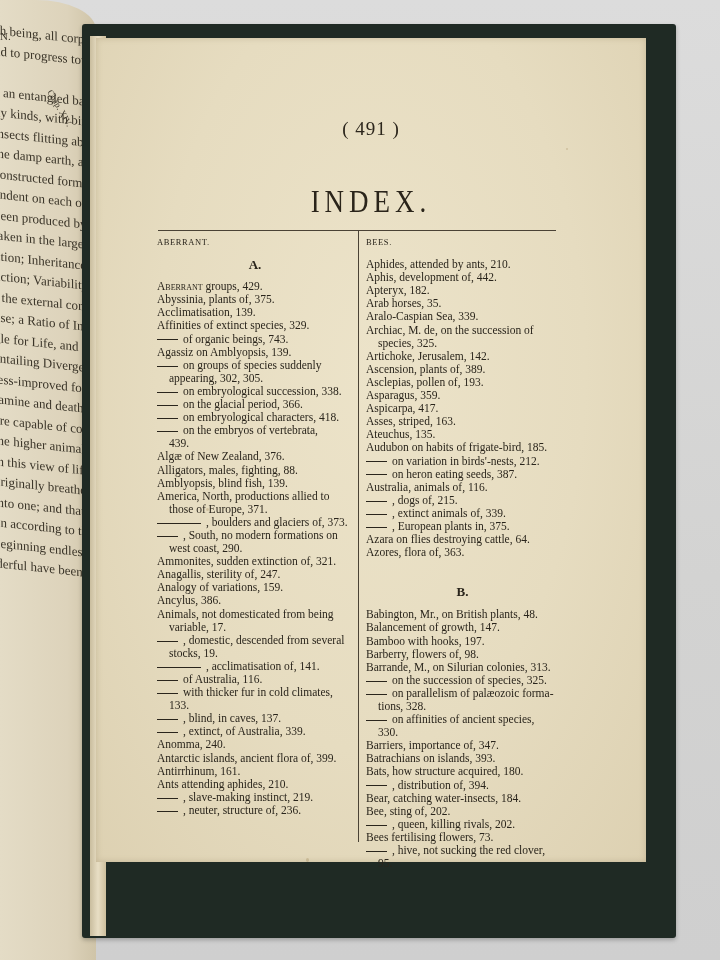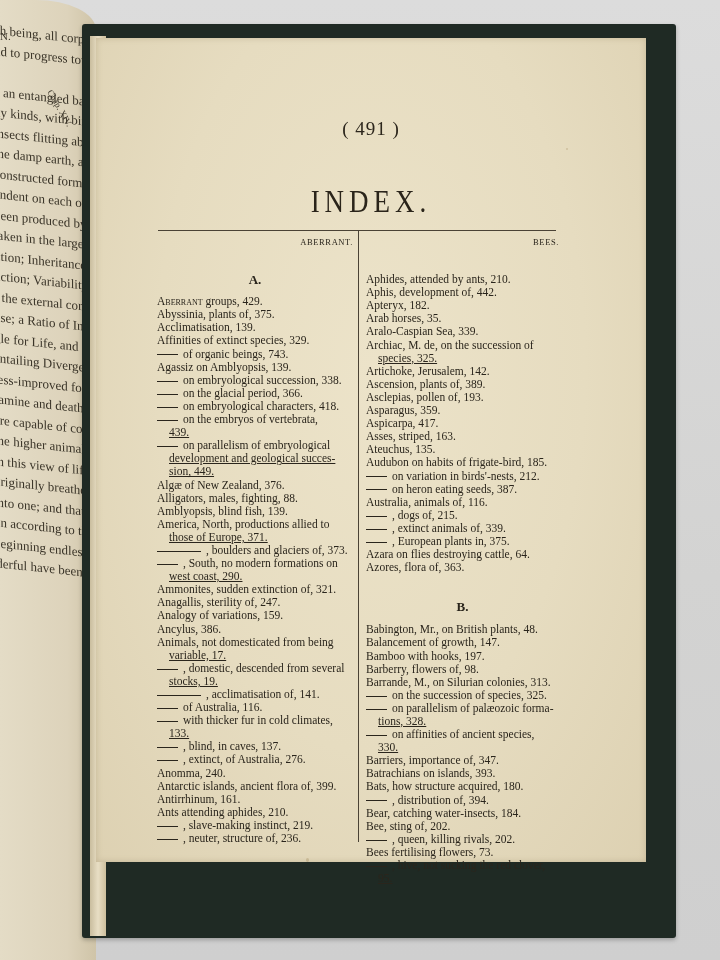--- a/index.html
+++ b/index.html
@@ -63,25 +63,25 @@
     position: absolute; top: 192px; left: 62px; width: 398px; height: 1px; background: #4a4235;
   }
   .col-divider {
     position: absolute; left: 262px; top: 192px; width: 1px; height: 612px; background: #4a4235;
   }
   .col {
     position: absolute; top: 198px; font-size: 11.5px; line-height: 13.1px; color: #2a251c;
   }
   .col.left { left: 61px; width: 196px; }
   .col.right { left: 270px; width: 193px; }
-  .col-head { text-align: right; font-size: 8.5px; letter-spacing: 0.6px; margin-bottom: 24px; }
+  .col-head { text-align: left; font-size: 8.5px; letter-spacing: 0.6px; margin-bottom: 9px; }
   .letter-head { text-align: center; font-size: 13px; font-weight: bold; margin: 0 0 9px 0; }
   .letter-head.spaced { margin-top: 26px; margin-bottom: 10px; }
   .entry { text-align: justify; text-align-last: left; }
-  .entry .cont { display: block; padding-left: 12px; text-decoration: underline; }
+  .entry .cont { display: block; padding-left: 12px; }
   .dash { display: inline-block; width: 21px; border-top: 1px solid #2a251c; vertical-align: middle; margin-right: 2px; }
   .dash.long { width: 44px; }
   .sc { font-variant: small-caps; }
   .stain { position: absolute; border-radius: 50%; background: rgba(140,110,60,0.25); }
 </style>
 </head>
 <body>
 
 <div class="backdrop"></div>
 
@@ -135,42 +135,42 @@
   <div class="col left">
     <div class="col-head">ABERRANT.</div>
     <div class="letter-head">A.</div>
     <div id="left-entries">
         <div class="entry"><span><span class="sc">Aberrant</span> groups, 429.</span></div>
         <div class="entry"><span>Abyssinia, plants of, 375.</span></div>
         <div class="entry"><span>Acclimatisation, 139.</span></div>
         <div class="entry"><span>Affinities of extinct species, 329.</span></div>
         <div class="entry"><span class="dash"></span><span> of organic beings, 743.</span></div>
         <div class="entry"><span>Agassiz on Amblyopsis, 139.</span></div>
+        <div class="entry"><span class="dash"></span><span> on groups of species suddenly</span><span class="cont">appearing, 302, 305.</span></div>
         <div class="entry"><span class="dash"></span><span> on embryological succession, 338.</span></div>
         <div class="entry"><span class="dash"></span><span> on the glacial period, 366.</span></div>
         <div class="entry"><span class="dash"></span><span> on embryological characters, 418.</span></div>
         <div class="entry"><span class="dash"></span><span> on the embryos of vertebrata,</span><span class="cont">439.</span></div>
-        <div class="entry"><span class="dash"></span><span> on parallelism of embryological</span><span class="cont">development and geological succes-</span><span class="cont">sion, 449.</span></div>
         <div class="entry"><span>Algæ of New Zealand, 376.</span></div>
         <div class="entry"><span>Alligators, males, fighting, 88.</span></div>
         <div class="entry"><span>Amblyopsis, blind fish, 139.</span></div>
         <div class="entry"><span>America, North, productions allied to</span><span class="cont">those of Europe, 371.</span></div>
         <div class="entry"><span class="dash long"></span><span> , boulders and glaciers of, 373.</span></div>
         <div class="entry"><span class="dash"></span><span> , South, no modern formations on</span><span class="cont">west coast, 290.</span></div>
         <div class="entry"><span>Ammonites, sudden extinction of, 321.</span></div>
         <div class="entry"><span>Anagallis, sterility of, 247.</span></div>
         <div class="entry"><span>Analogy of variations, 159.</span></div>
         <div class="entry"><span>Ancylus, 386.</span></div>
         <div class="entry"><span>Animals, not domesticated from being</span><span class="cont">variable, 17.</span></div>
         <div class="entry"><span class="dash"></span><span> , domestic, descended from several</span><span class="cont">stocks, 19.</span></div>
         <div class="entry"><span class="dash long"></span><span> , acclimatisation of, 141.</span></div>
         <div class="entry"><span class="dash"></span><span> of Australia, 116.</span></div>
         <div class="entry"><span class="dash"></span><span> with thicker fur in cold climates,</span><span class="cont">133.</span></div>
         <div class="entry"><span class="dash"></span><span> , blind, in caves, 137.</span></div>
-        <div class="entry"><span class="dash"></span><span> , extinct, of Australia, 276.</span></div>
+        <div class="entry"><span class="dash"></span><span> , extinct, of Australia, 339.</span></div>
         <div class="entry"><span>Anomma, 240.</span></div>
         <div class="entry"><span>Antarctic islands, ancient flora of, 399.</span></div>
         <div class="entry"><span>Antirrhinum, 161.</span></div>
         <div class="entry"><span>Ants attending aphides, 210.</span></div>
         <div class="entry"><span class="dash"></span><span> , slave-making instinct, 219.</span></div>
         <div class="entry"><span class="dash"></span><span> , neuter, structure of, 236.</span></div>
       </div>
   </div>
 
   <div class="col right">

